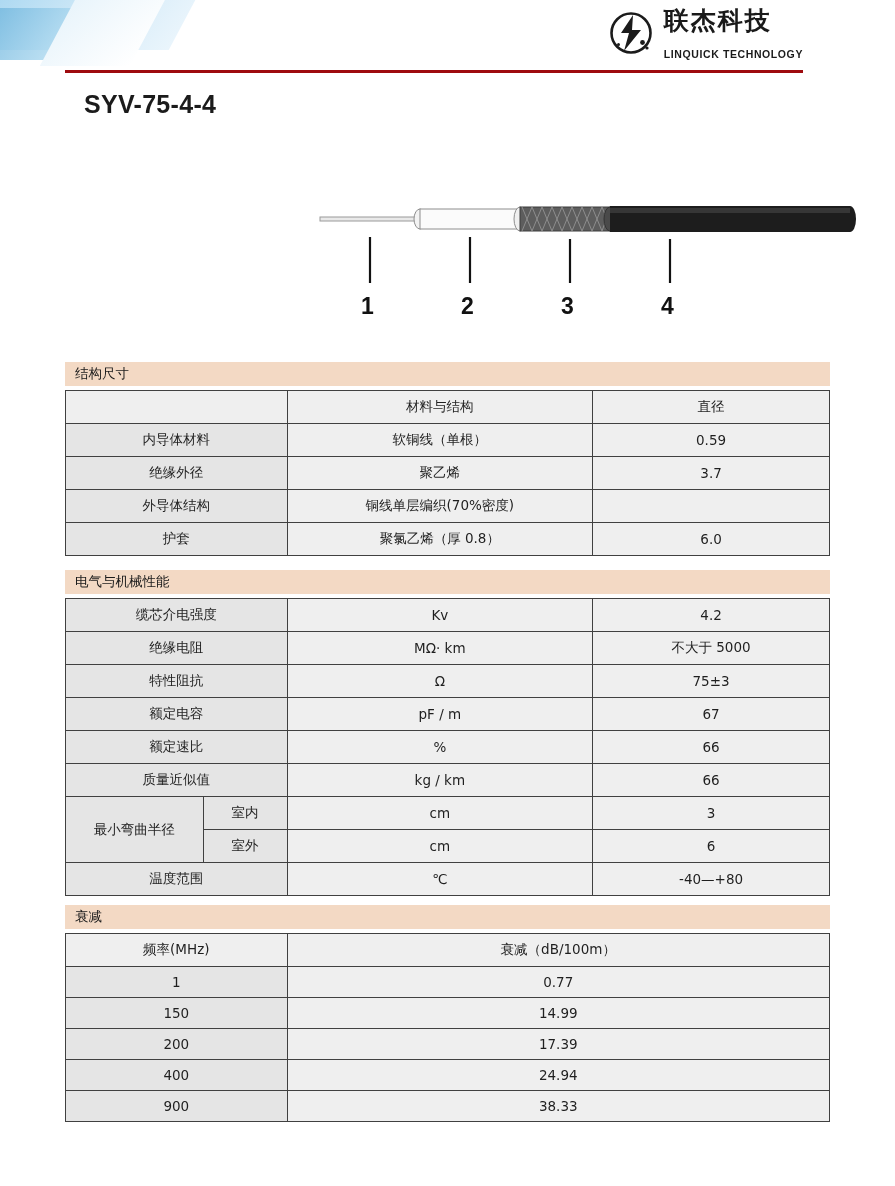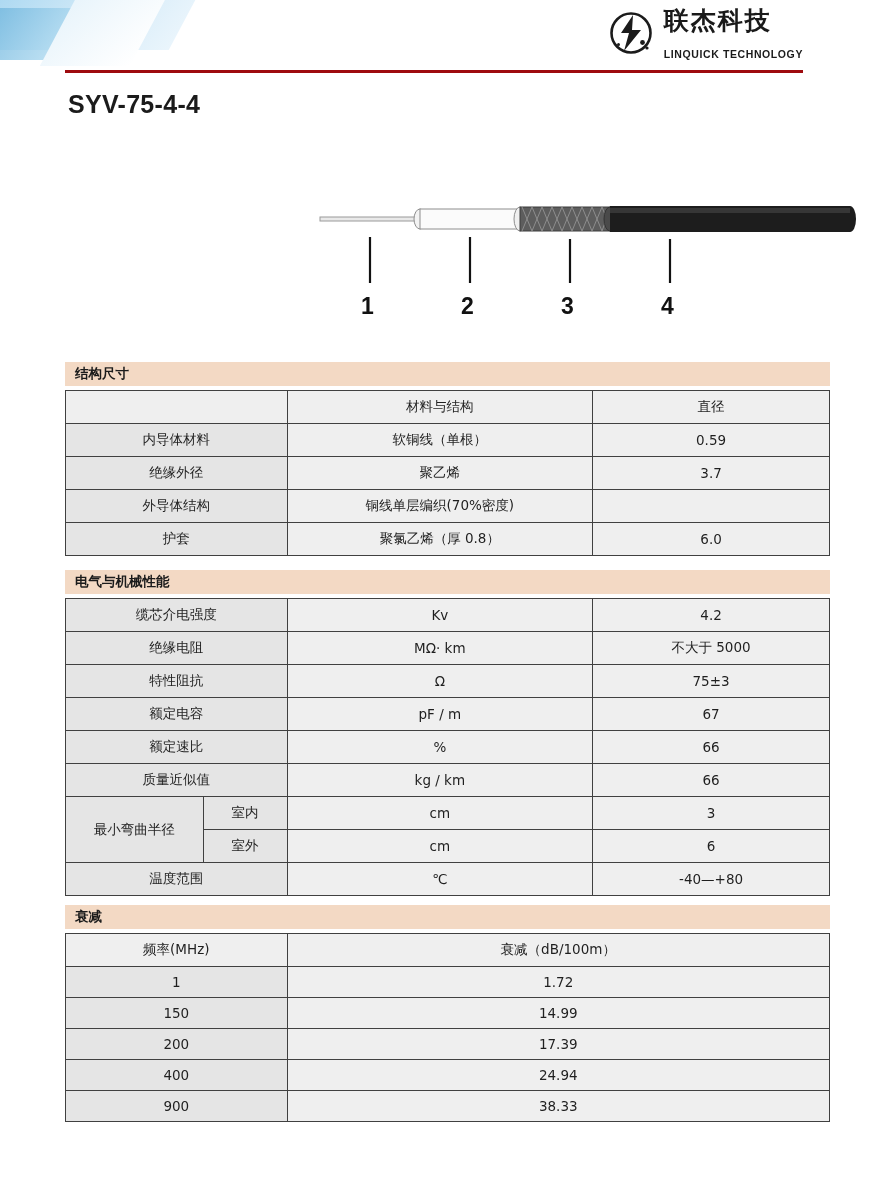--- a/index.html
+++ b/index.html
@@ -79,21 +79,21 @@
   .rule {
     position: absolute;
     left: 65px; right: 92px; top: 70px;
     height: 3px;
     background: #9e0b0f;
   }
 
   
   .page-title {
     position: absolute;
-    left: 68px; top: 90px;
+    left: 84px; top: 90px;
     font-size: 25px;
     font-weight: 700;
     letter-spacing: .3px;
     color: #1b1b1b;
   }
 
   
   .diagram {
     position: absolute;
     left: 300px; top: 195px;
@@ -112,21 +112,21 @@
     left: 65px;
     width: 765px;
   }
   .sec-head {
     background: #f3d9c4;
     height: 24px;
     display: flex;
     align-items: center;
     padding-left: 10px;
     font-size: 13.5px;
-    font-weight: 700;
+    font-weight: 400;
     color: #1b1b1b;
     font-family: "DejaVu Sans", "Liberation Sans", sans-serif;
   }
   table.spec {
     border-collapse: collapse;
     width: 100%;
     margin-top: 4px;
     font-family: "DejaVu Sans", "Liberation Sans", sans-serif;
   }
   table.spec td {
@@ -295,21 +295,21 @@
 <div class="section sec3" style="top:905px;">
   <div class="sec-head">衰减</div>
   <table class="spec">
     <tbody>
         <tr>
       <td class="light" style="width:29%">频率(MHz)</td>
       <td class="light" style="width:71%">衰减（dB/100m）</td>
     </tr>
     <tr>
       <td class="shade">1</td>
-      <td class="light">1.72</td>
+      <td class="light">0.77</td>
     </tr>
     <tr>
       <td class="shade">150</td>
       <td class="light">14.99</td>
     </tr>
     <tr>
       <td class="shade">200</td>
       <td class="light">17.39</td>
     </tr>
     <tr>

